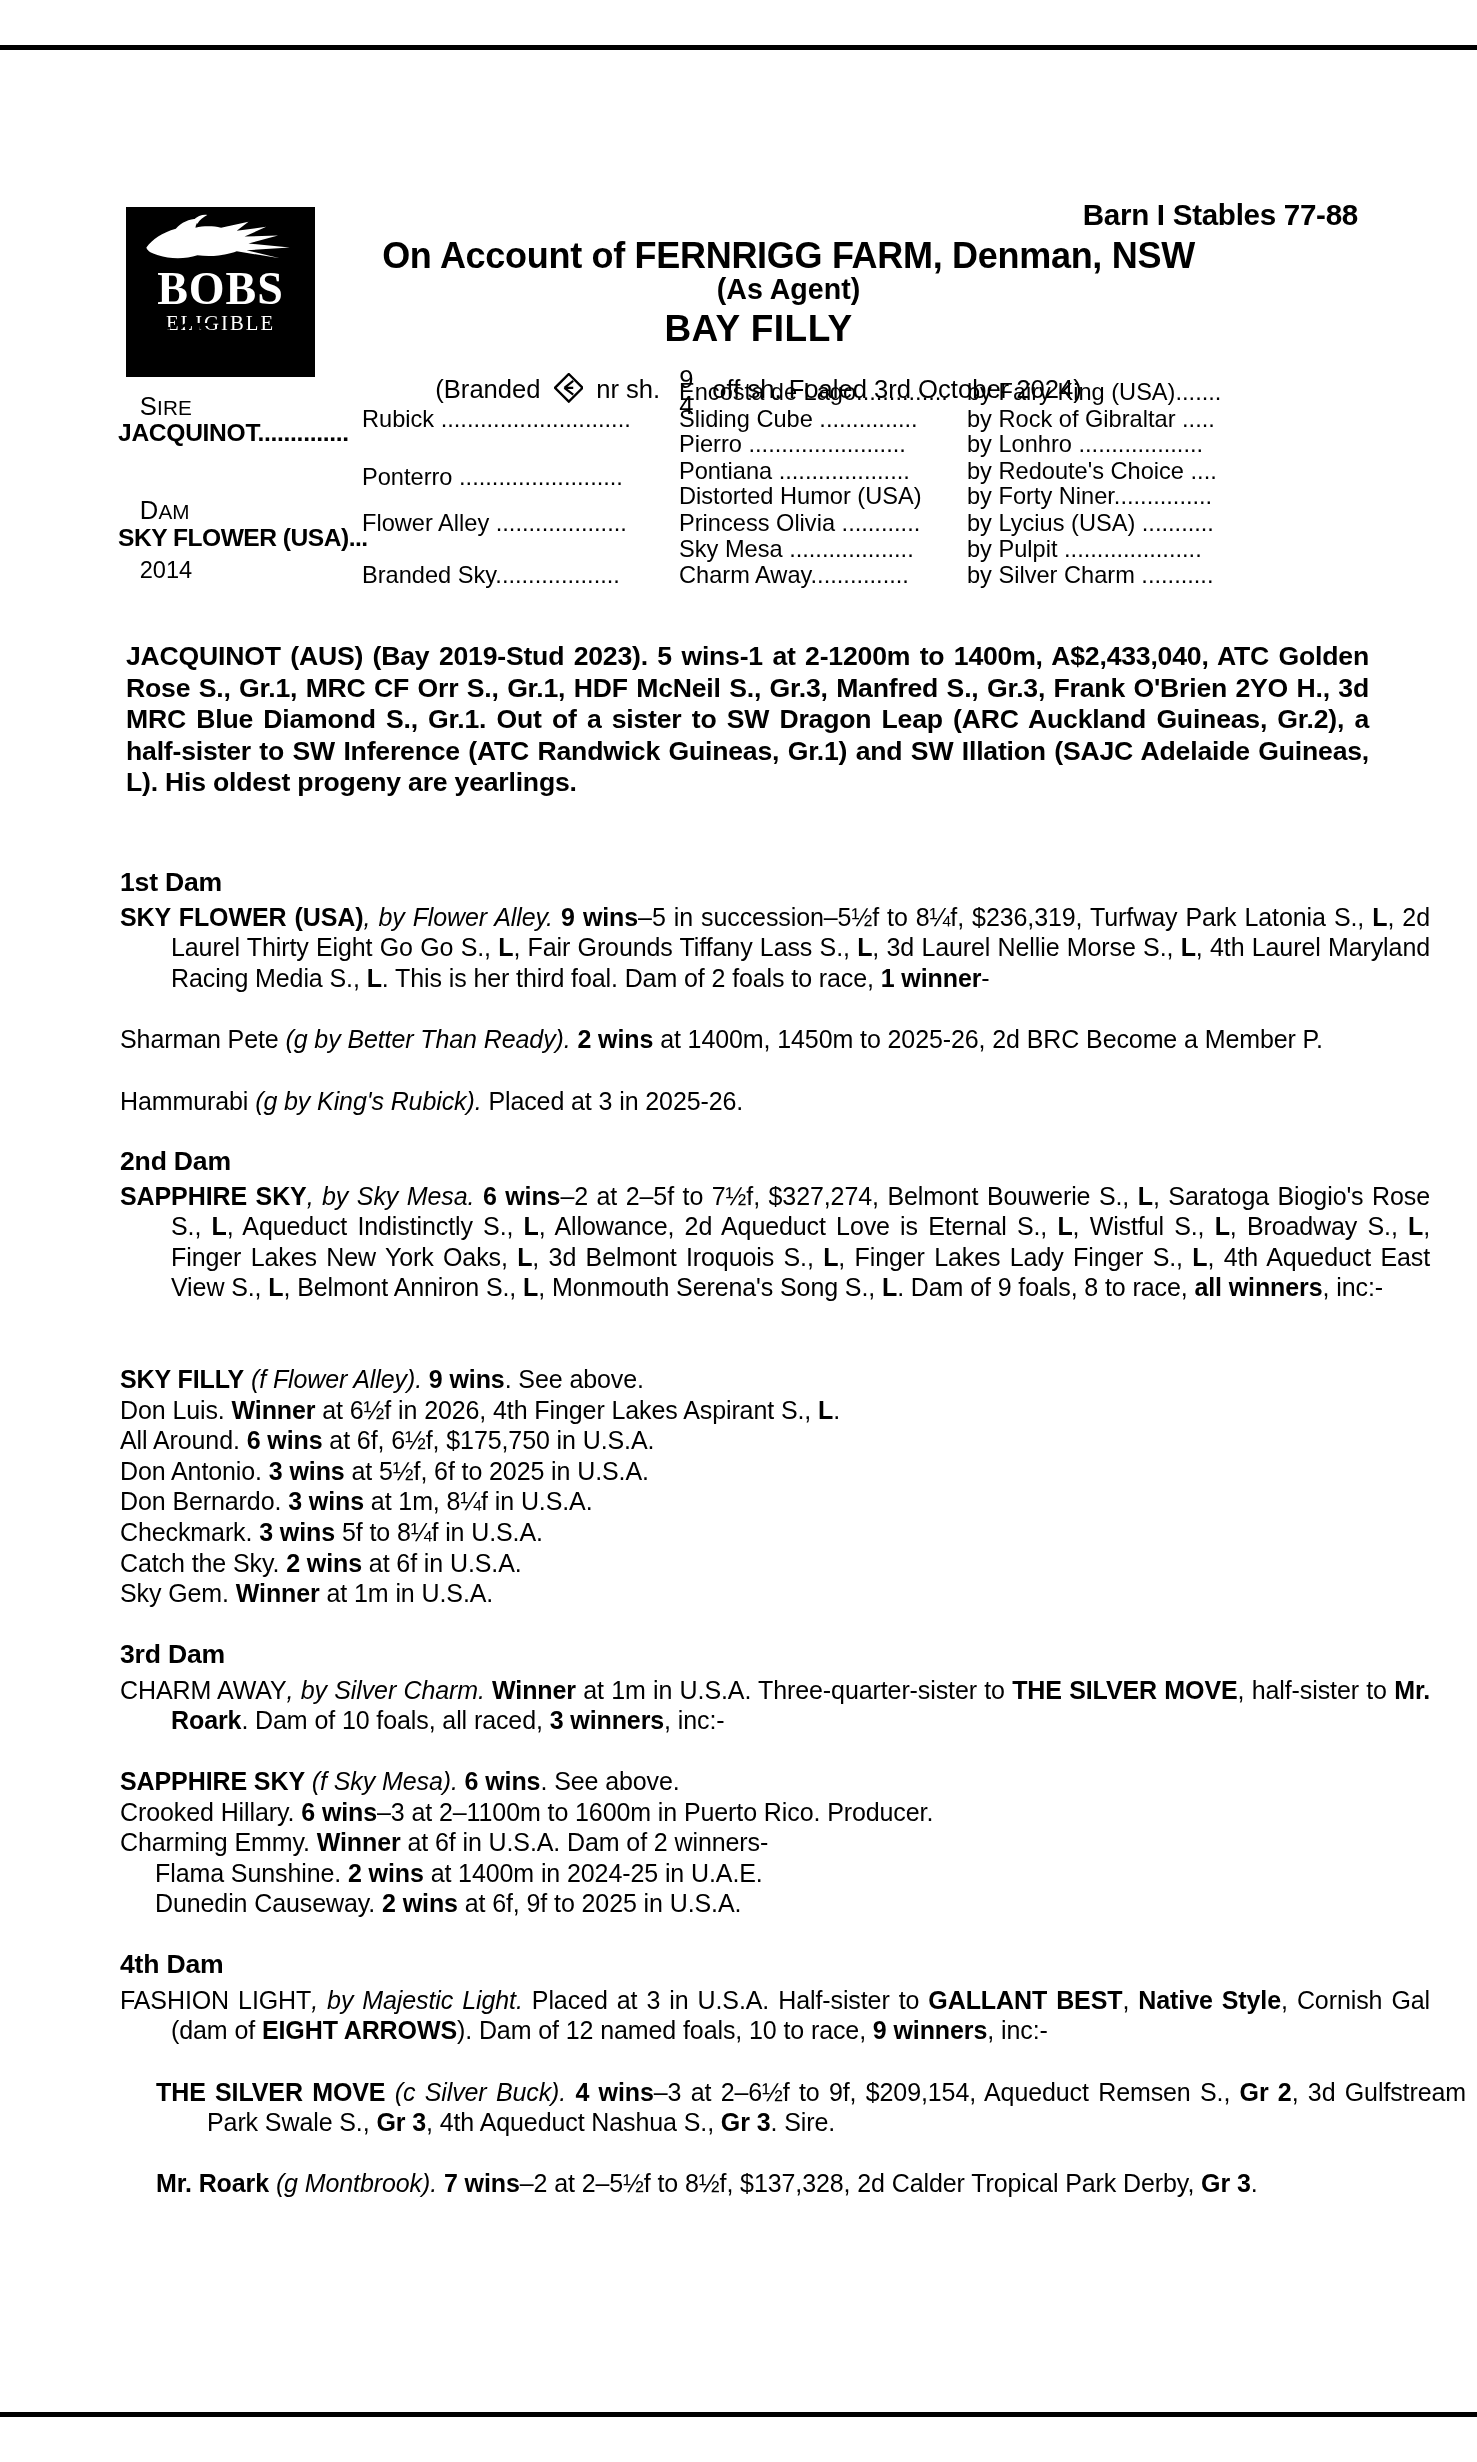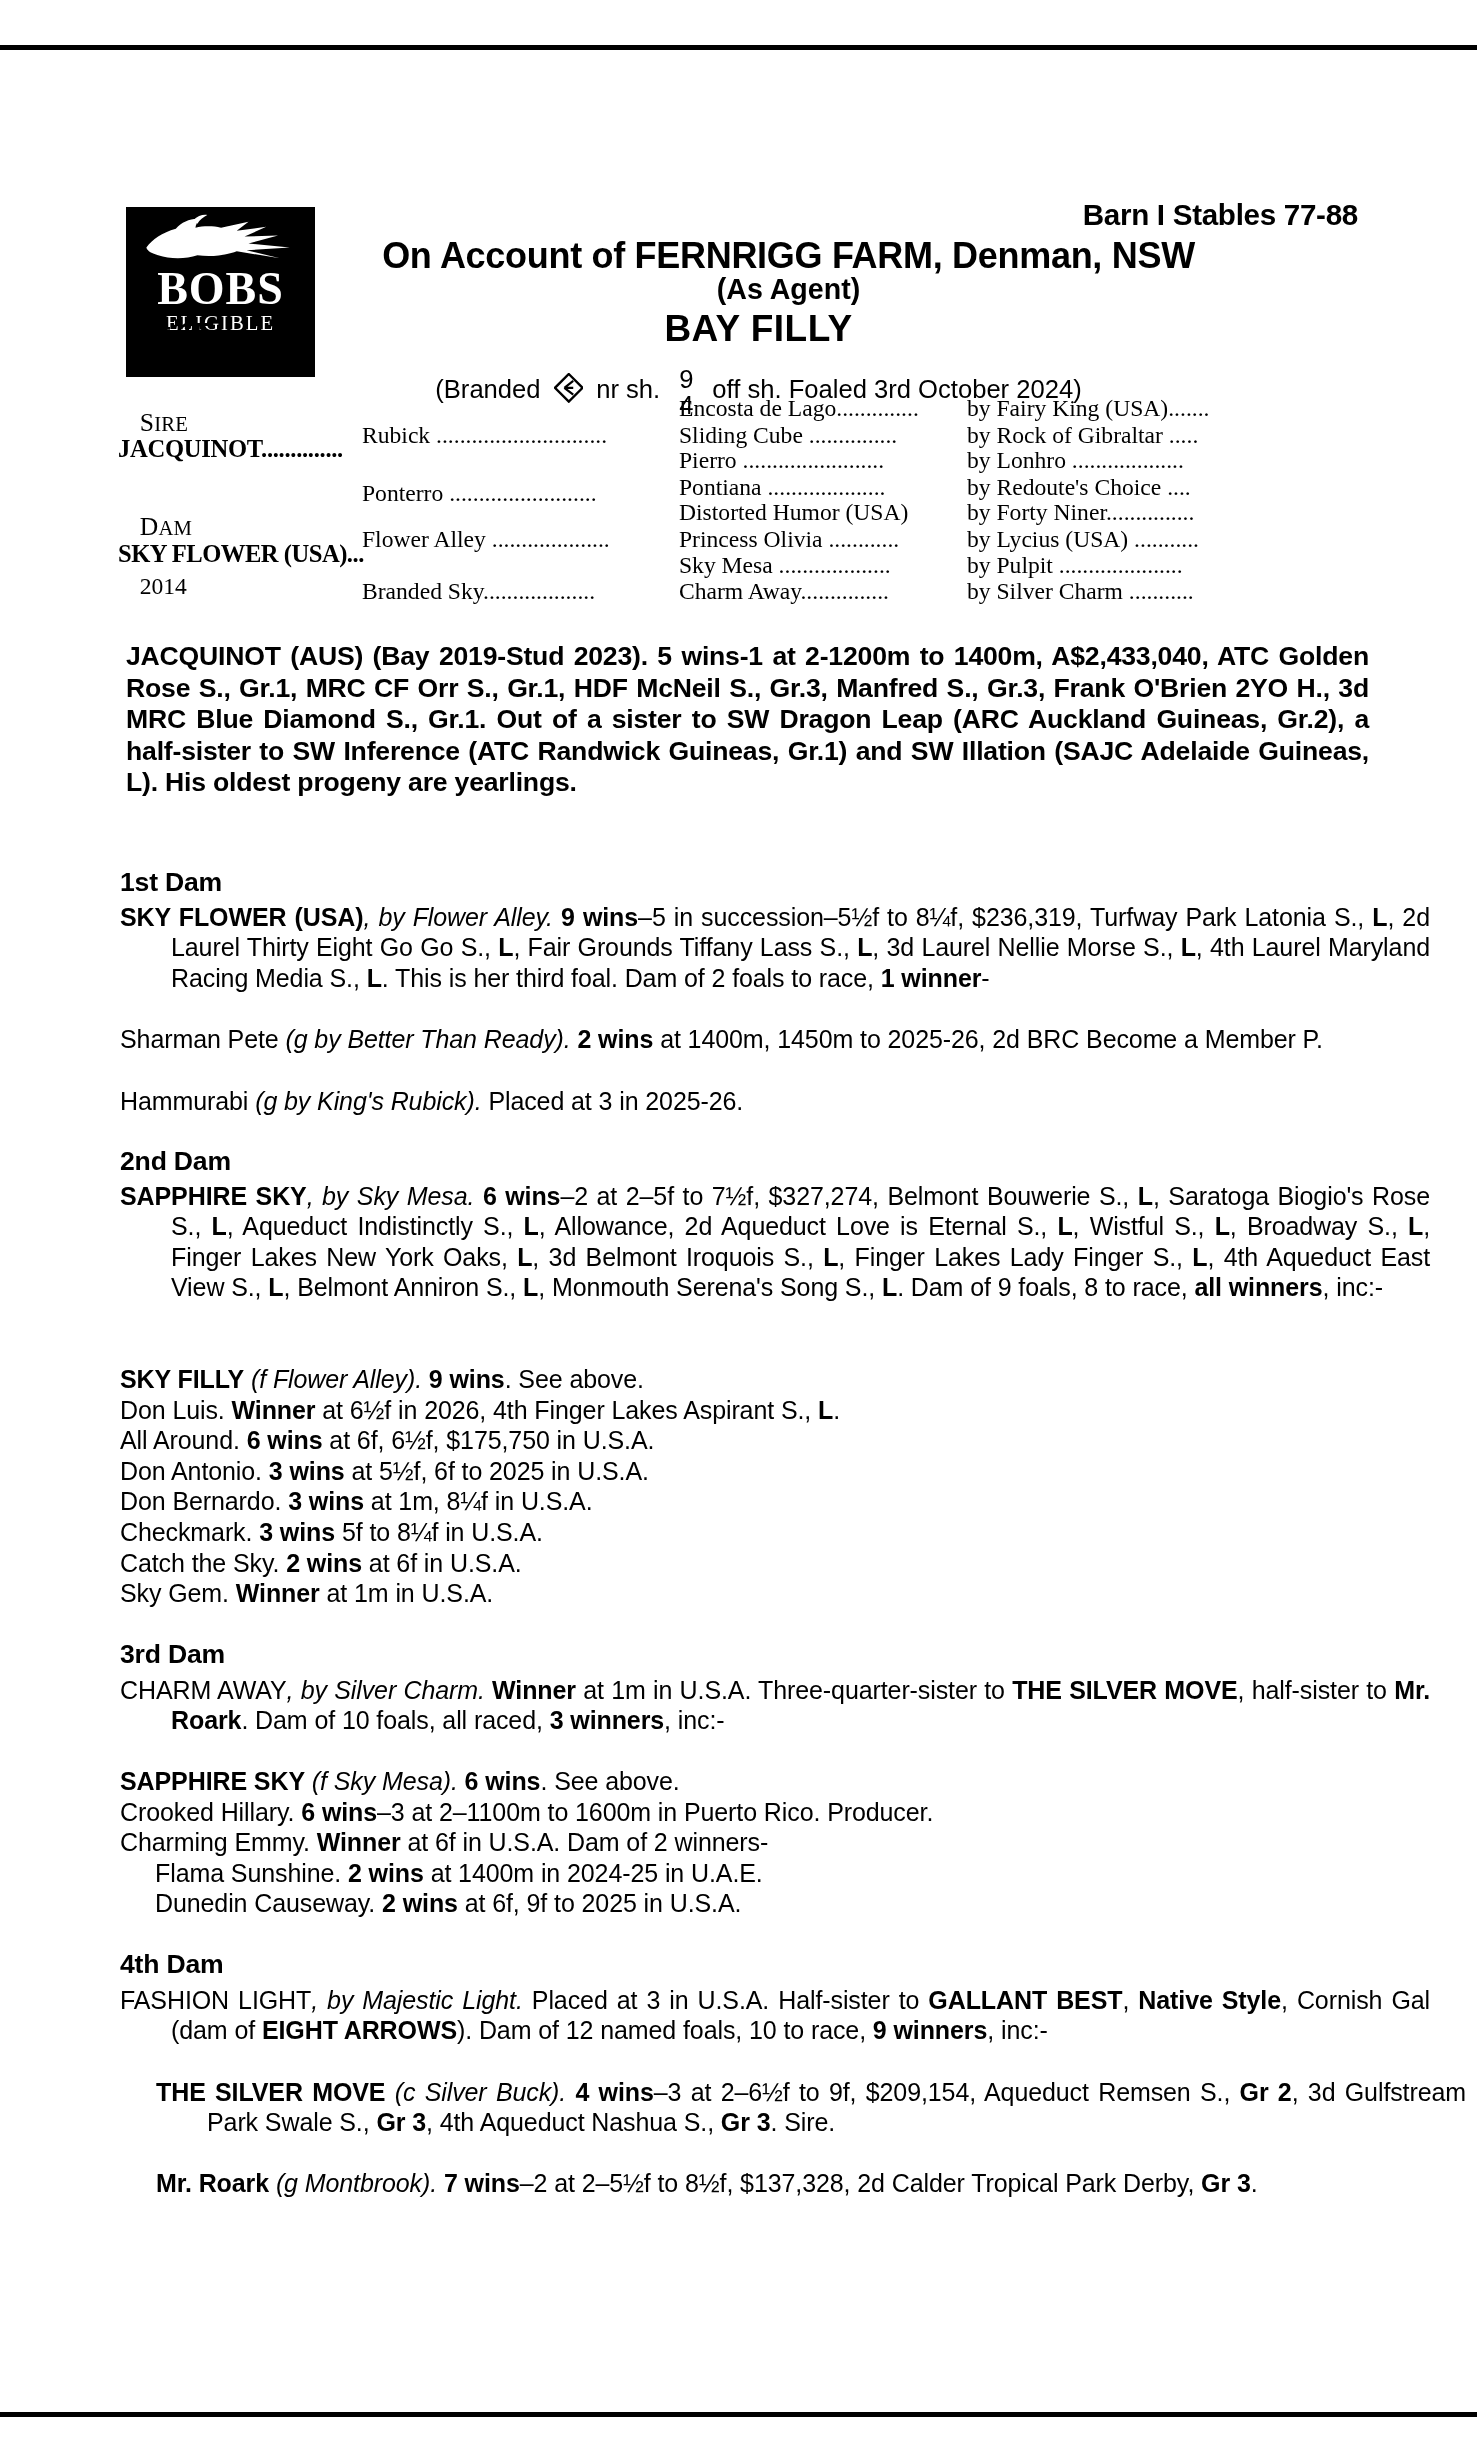--- a/index.html
+++ b/index.html
@@ -156,25 +156,24 @@
     height: 29.6px;
     position: relative;
     top: -3px;
     margin: 0 5.9px;
   }
 
   
   .ped {
     position: absolute;
     left: 118px;
-    top: 390px;
+    top: 374px;
     width: 1251px;
     height: 246px;
     font-size: 23.6px;
-    font-family: Liberation Serif, serif;
   }
   .ped-col1 { position: absolute; left: 0; top: 0; width: 241px; }
   .ped-col2 { position: absolute; left: 244px; top: 0; width: 315px; }
   .ped-col3 { position: absolute; left: 561px; top: 0; width: 286px; }
   .ped-col4 { position: absolute; left: 849px; top: 0; width: 402px; }
 
   .sire-label, .dam-label {
     position: absolute;
     left: 21.7px;
     font-size: 20.7px;

